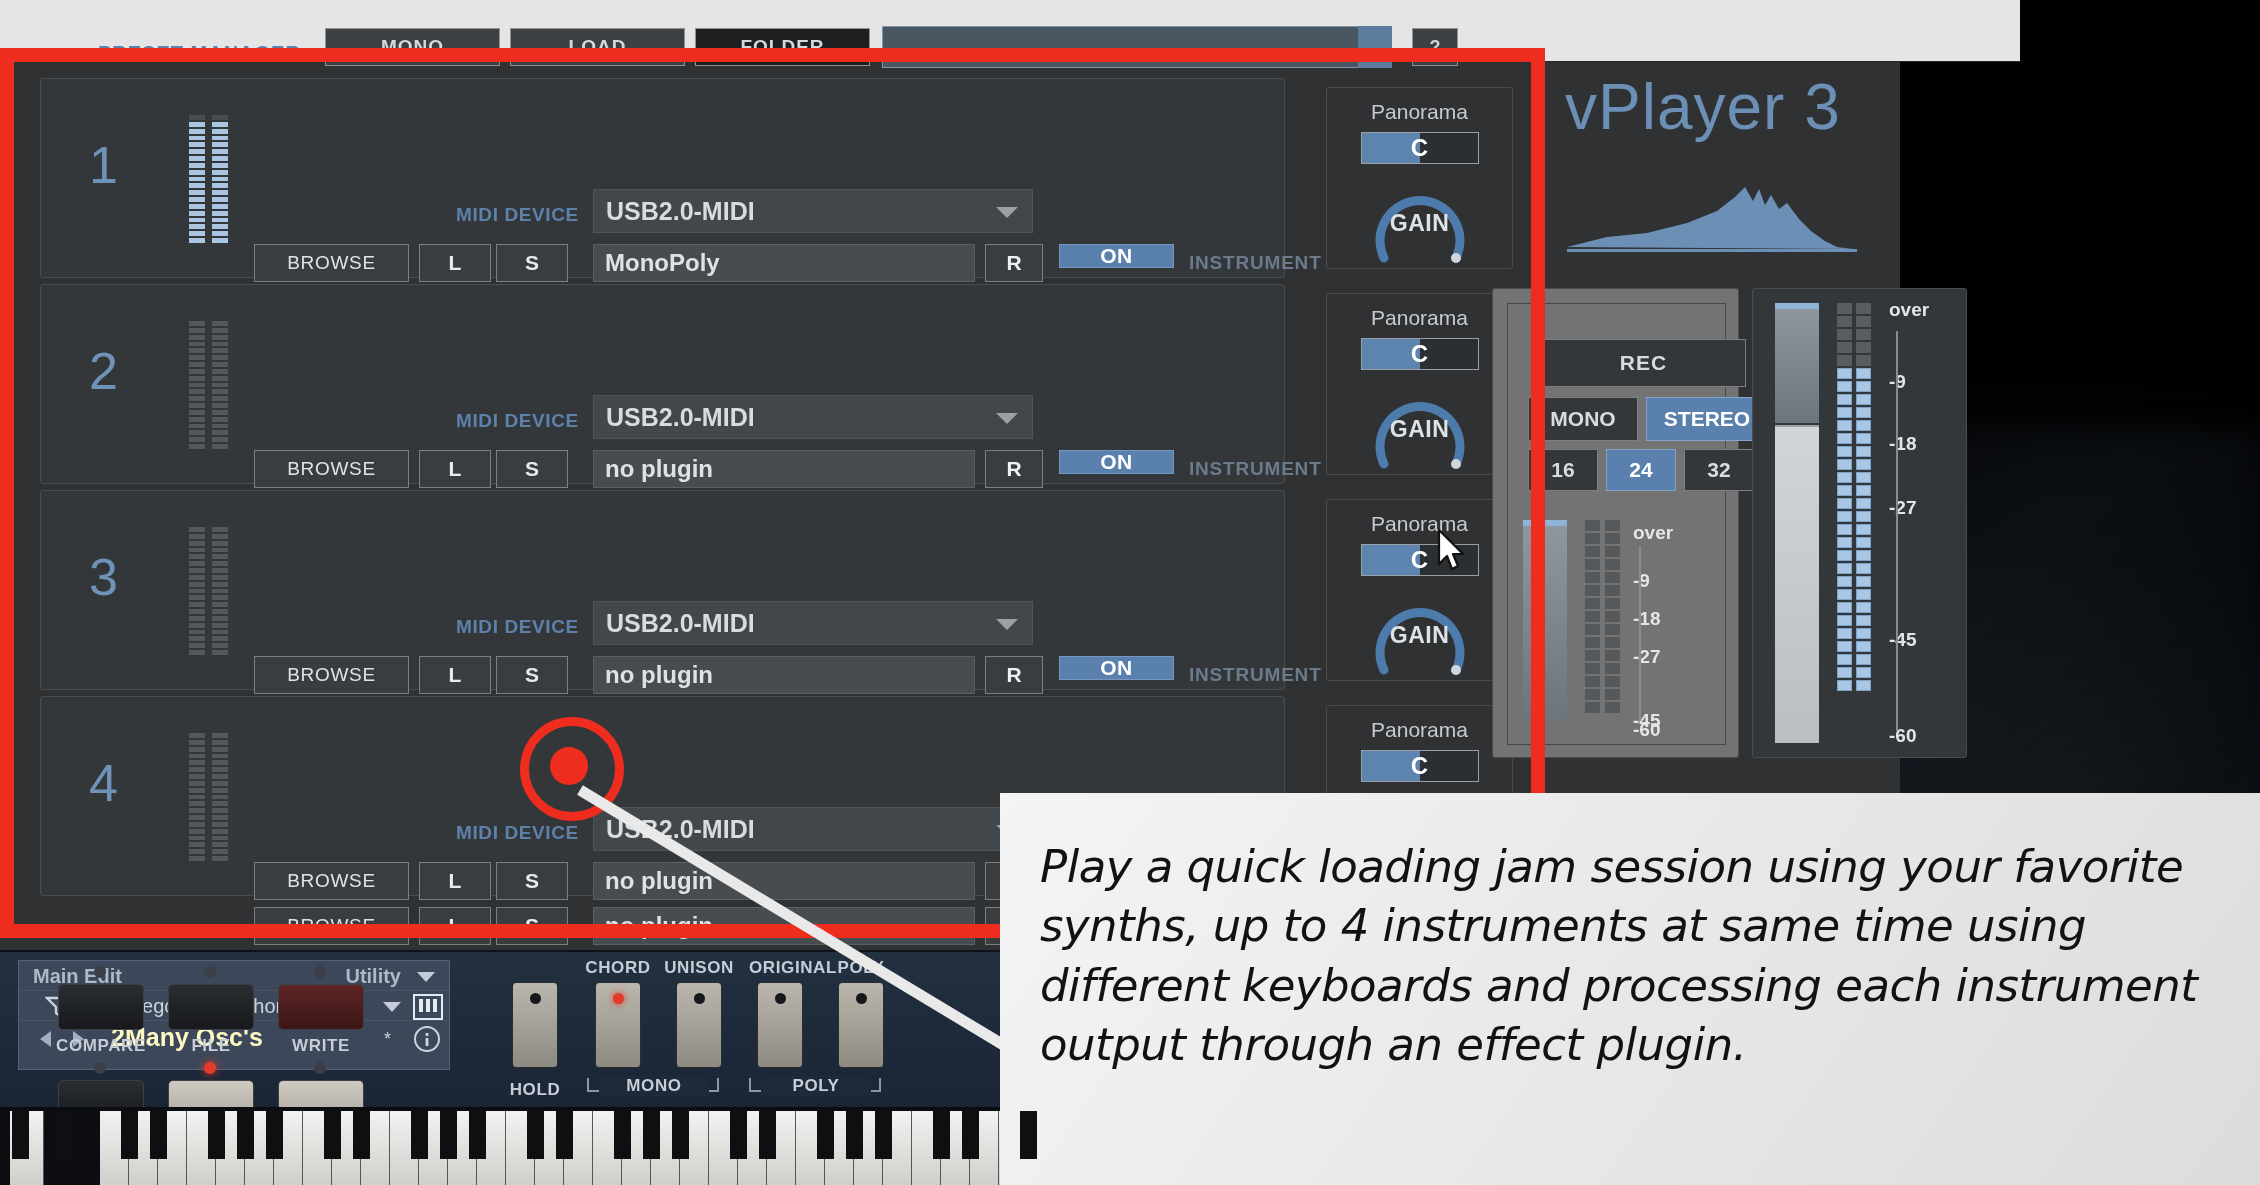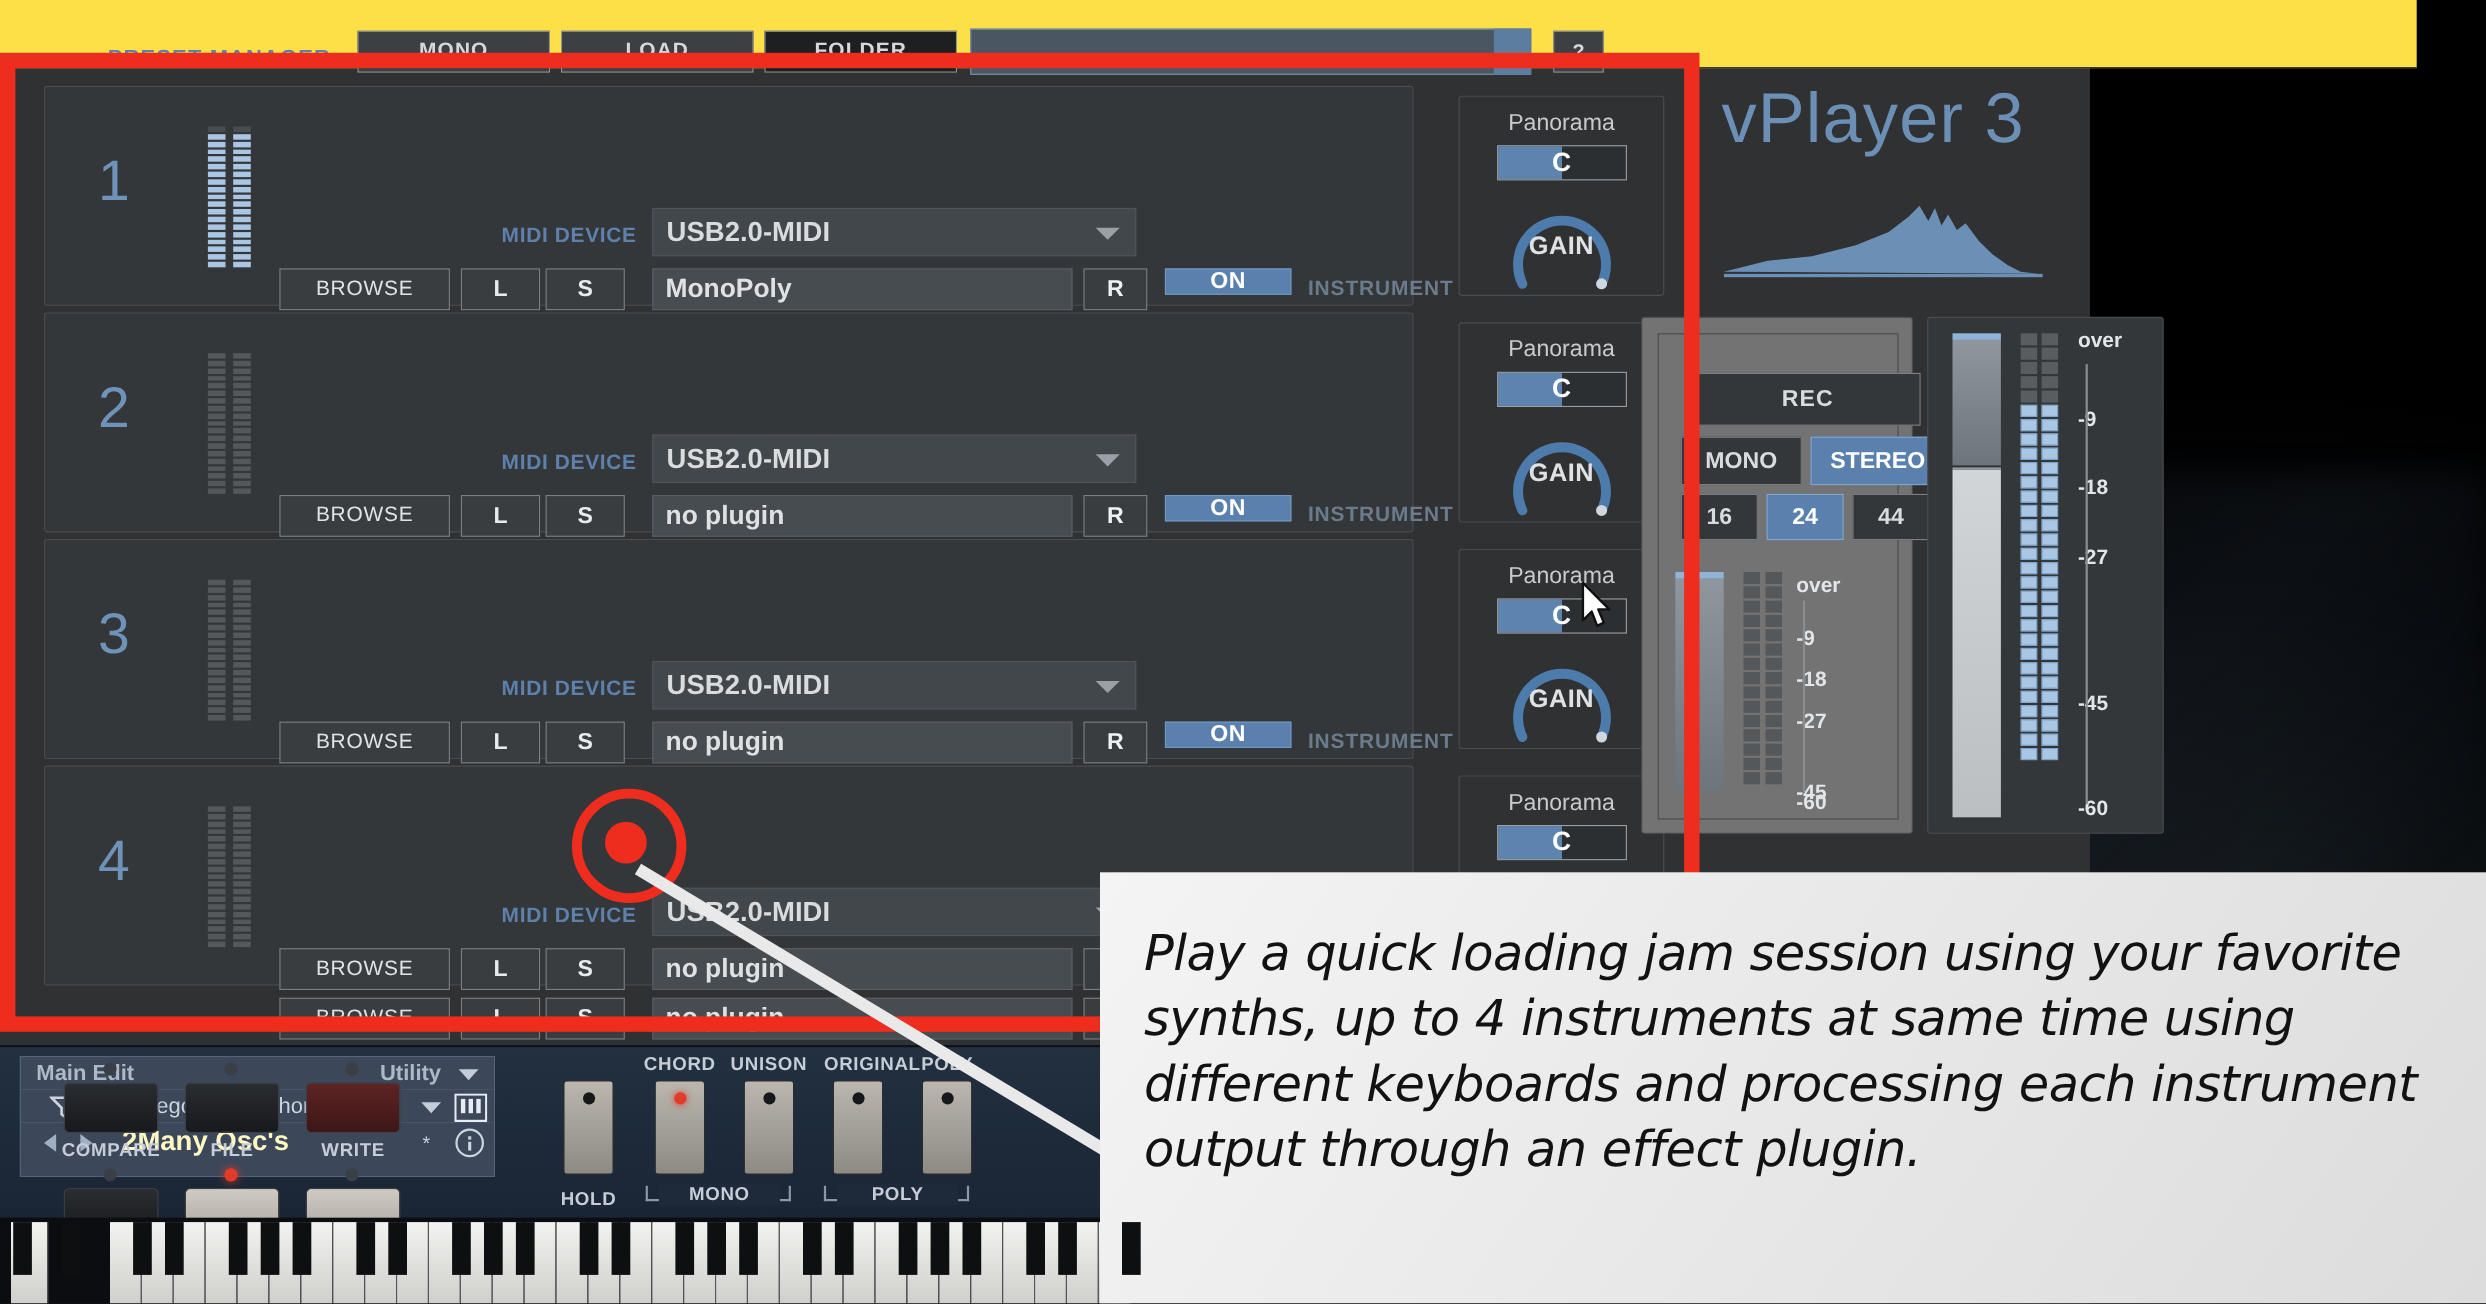--- a/index.html
+++ b/index.html
@@ -21,22 +21,22 @@
   }
 
   
   #app{
     position:absolute; left:0; top:0; width:1900px; height:1185px;
     background:#2f3133;
   }
 
   
   #presetbar{
-    position:absolute; left:0; top:0; width:2197px; height:62px;
-    background:#fde047; border-bottom:1px solid #25282a;
+    position:absolute; left:0; top:0; width:2020px; height:62px;
+    background:#e5e5e5; border-bottom:1px solid #25282a;
   }
   #presetbar .pm-label{
     position:absolute; left:98px; top:42px; font-size:20px; letter-spacing:1px;
     color:#5d81ab; font-weight:bold;
   }
   .pm-btn{
     position:absolute; top:28px; height:38px; background:#3c4042;
     border:1px solid #8e9295; color:#d6d9db; font-size:19px; font-weight:bold;
     display:flex; align-items:center; justify-content:center; letter-spacing:1px;
   }
@@ -597,21 +597,21 @@
       </div>
     </div>
 
   <div id="recpanel">
     <div class="inner"></div>
     <div class="rec-btn">REC</div>
     <div class="mono-btn">MONO</div>
     <div class="stereo-btn">STEREO</div>
     <div class="bd" id="bd16">16</div>
     <div class="bd" id="bd24">24</div>
-    <div class="bd" id="bd32">44</div>
+    <div class="bd" id="bd32">32</div>
     <div id="recmeter" style="position: absolute; left: 14px; top: 225px; width: 219px; height: 215px;">
         <div class="fader" style="left:16px;top:6px;height:200px;"></div>
         <div class="ledcol" style="left:78px;top:6px;">
           <div class="led"></div>
           <div class="led"></div>
           <div class="led"></div>
           <div class="led"></div>
           <div class="led"></div>
           <div class="led"></div>
           <div class="led"></div>

